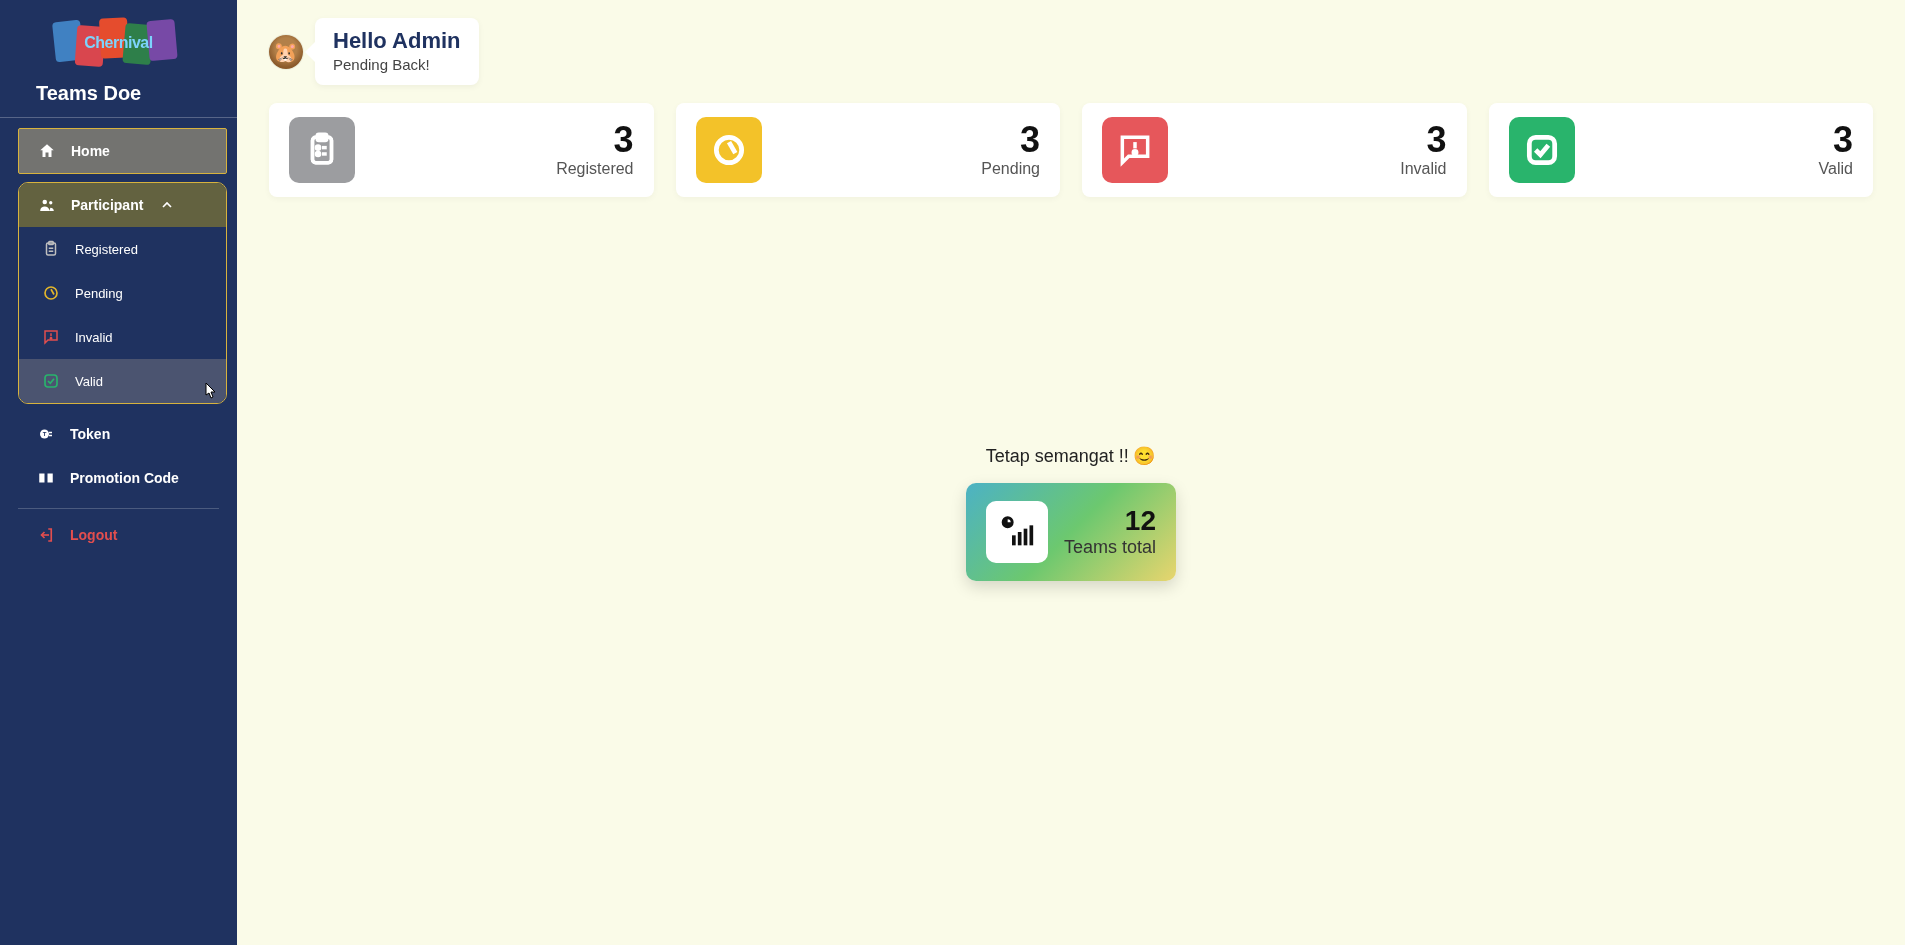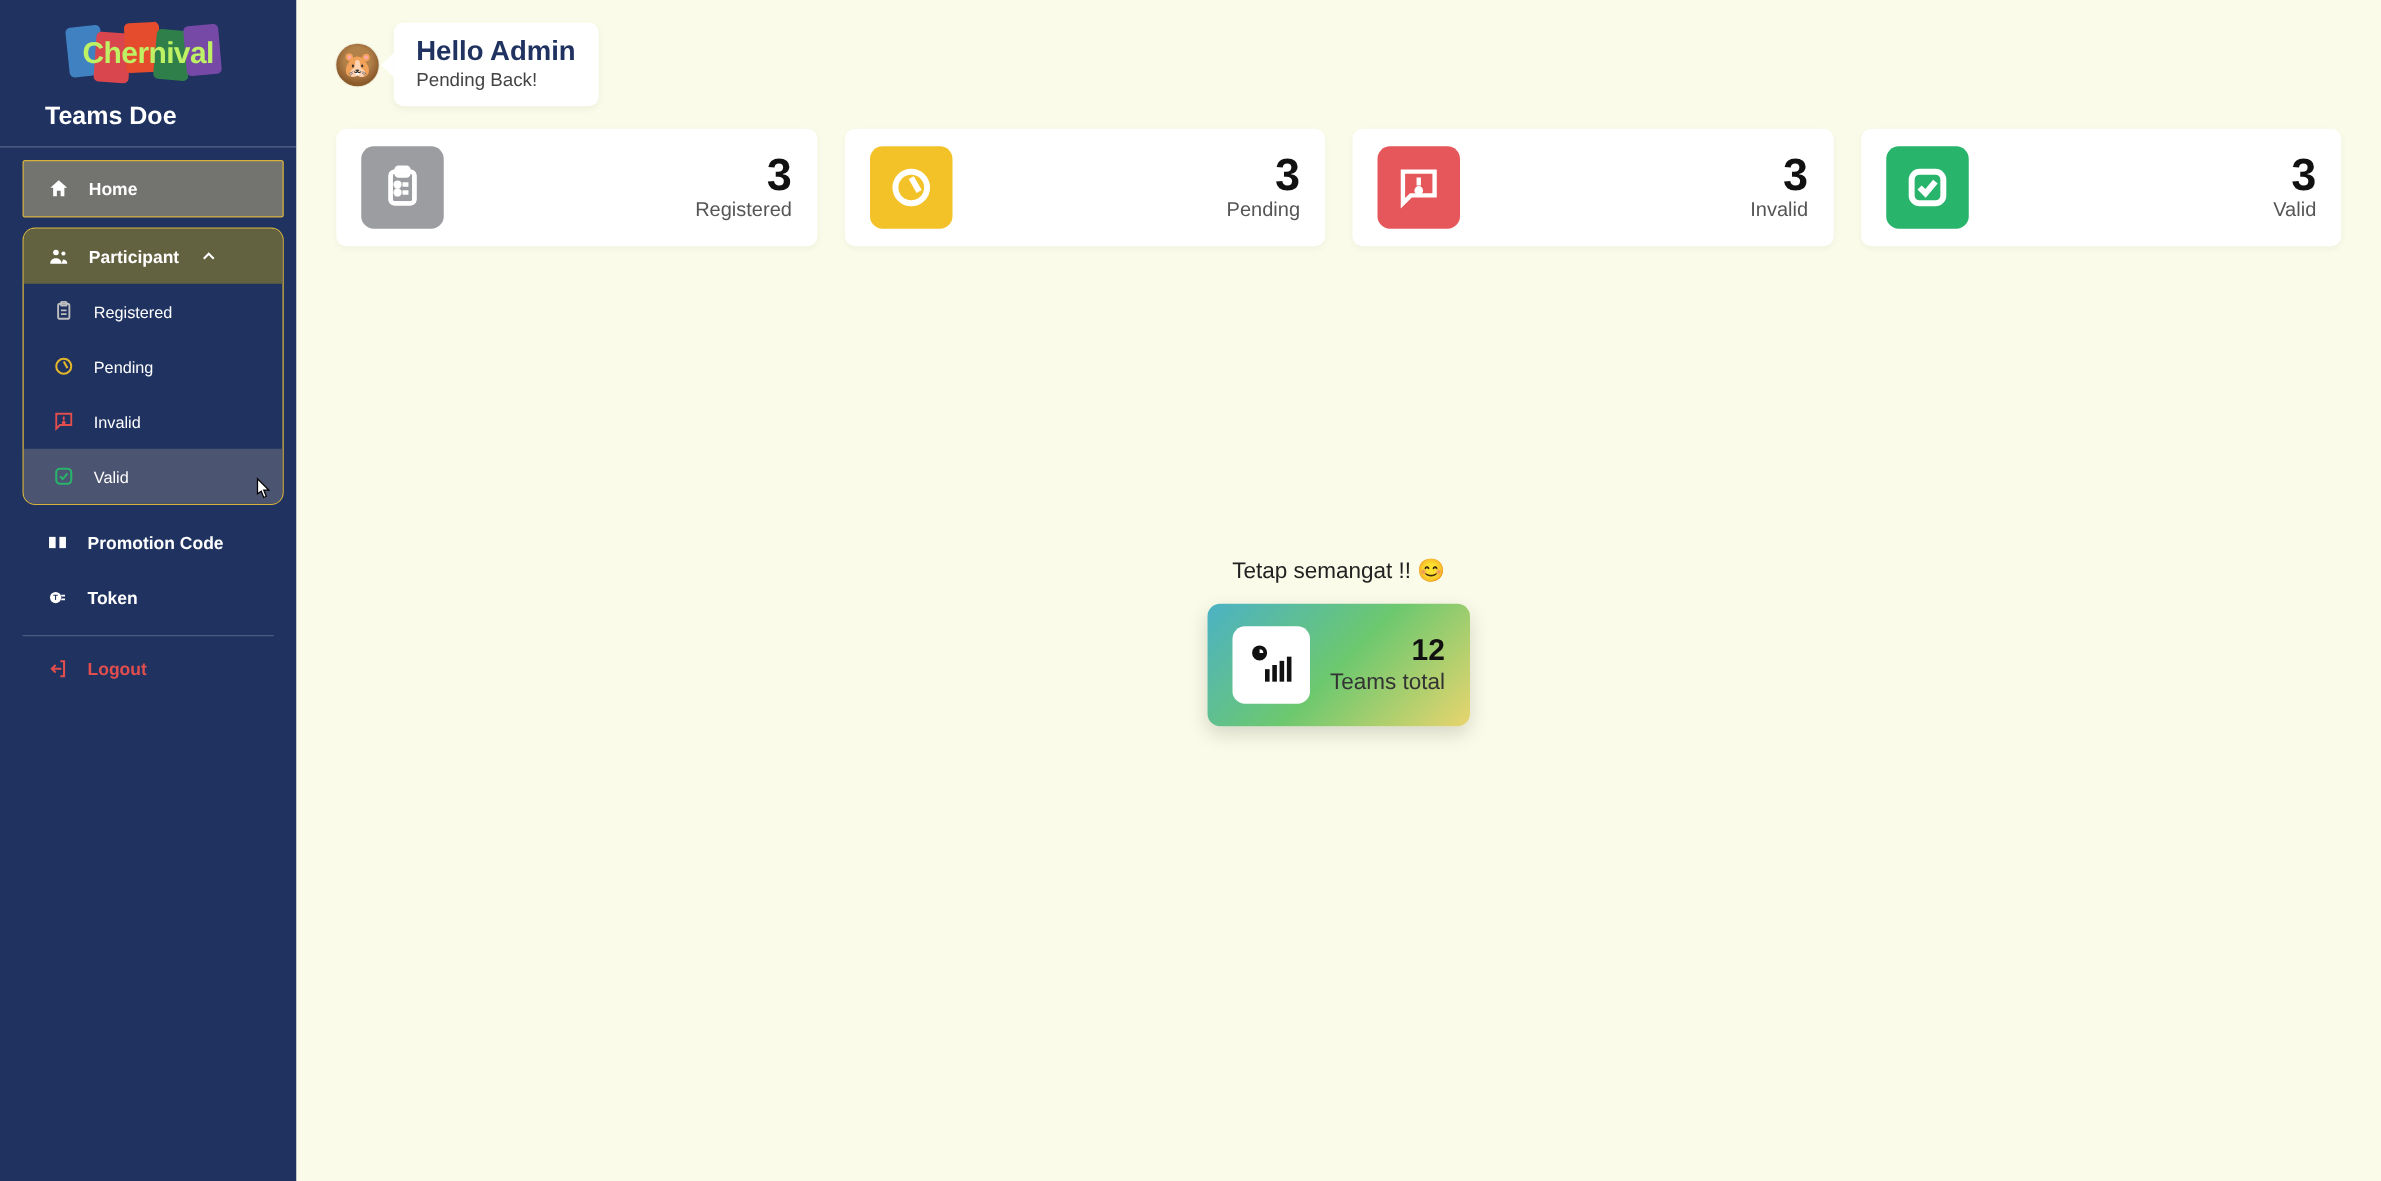--- a/index.html
+++ b/index.html
@@ -42,22 +42,22 @@
     }
     .logo-block.b1 { left: 0;  top: 3px;  background:#4081c2; transform: rotate(-6deg);}
     .logo-block.b2 { left: 22px; top: 8px; background:#d9464e; transform: rotate(4deg);}
     .logo-block.b3 { left: 46px; top: 0;   background:#e54c2d; transform: rotate(-3deg);}
     .logo-block.b4 { left: 70px; top: 6px; background:#2e7f4a; transform: rotate(5deg);}
     .logo-block.b5 { left: 94px; top: 2px; background:#7749a6; transform: rotate(-5deg);}
     .logo-text {
       position: relative;
       z-index: 2;
       font-weight: 800;
-      font-size: 24px;
-      color: #bef264;
+      font-size: 16px;
+      color: #7dd3fc;
       letter-spacing: -0.5px;
     }
     .user-name {
       font-weight: 800;
       font-size: 20px;
       padding: 4px 22px 10px 36px;
     }
     .hr {
       border-top: 1px solid rgba(255,255,255,0.25);
       margin: 2px 0 10px 0;
@@ -195,21 +195,21 @@
       display:flex;
       align-items:center;
       justify-content:space-between;
       box-shadow: 0 6px 16px rgba(0,0,0,0.15);
     }
     .total-card .tc-icon {
       width:62px; height:62px; background:#fff; border-radius:10px;
       display:flex; align-items:center; justify-content:center;
     }
     .total-card .tc-meta { text-align:right; }
-    .total-card .tc-meta .num { font-size:24px; font-weight:900; color:#111; line-height:1; }
+    .total-card .tc-meta .num { font-size:28px; font-weight:900; color:#111; line-height:1; }
     .total-card .tc-meta .lbl { font-size:18px; color:#333; margin-top:2px; }
 
     .cursor-pointer {
       position: absolute;
       left: 201px;
       top: 381px;
       pointer-events:none;
       font-size:14px;
     }
   </style>
@@ -299,36 +299,36 @@
               <polyline points="8 12 11 15 16 9"></polyline>
             </svg>
         </span>
         <span>Valid</span>
       </div>
     </div>
 
     <div class="nav-item simple">
       <span class="icon">
         <svg width="18" height="18" viewBox="0 0 24 24" fill="#fff">
-            <rect x="3" y="6" width="7" height="12"></rect>
-            <rect x="14" y="6" width="7" height="12"></rect>
+            <circle cx="10" cy="12" r="6"></circle>
+            <text x="10" y="15" font-size="8" text-anchor="middle" fill="#1f3260" font-weight="bold">T</text>
+            <path d="M16 10h4M16 14h4" stroke="#fff" stroke-width="2"></path>
           </svg>
       </span>
-      <span>Promotion Code</span>
+      <span>Token</span>
     </div>
 
     <div class="nav-item simple">
       <span class="icon">
         <svg width="18" height="18" viewBox="0 0 24 24" fill="#fff">
-            <circle cx="10" cy="12" r="6"></circle>
-            <text x="10" y="15" font-size="8" text-anchor="middle" fill="#1f3260" font-weight="bold">T</text>
-            <path d="M16 10h4M16 14h4" stroke="#fff" stroke-width="2"></path>
+            <rect x="3" y="6" width="7" height="12"></rect>
+            <rect x="14" y="6" width="7" height="12"></rect>
           </svg>
       </span>
-      <span>Token</span>
+      <span>Promotion Code</span>
     </div>
 
     <div class="hr2"></div>
 
     <div class="nav-item simple logout">
       <span class="icon">
         <svg width="18" height="18" viewBox="0 0 24 24" fill="none" stroke="#e24e4e" stroke-width="2.2">
             <path d="M15 4h4v16h-4"></path>
             <polyline points="10 8 6 12 10 16"></polyline>
             <line x1="6" y1="12" x2="16" y2="12"></line>

